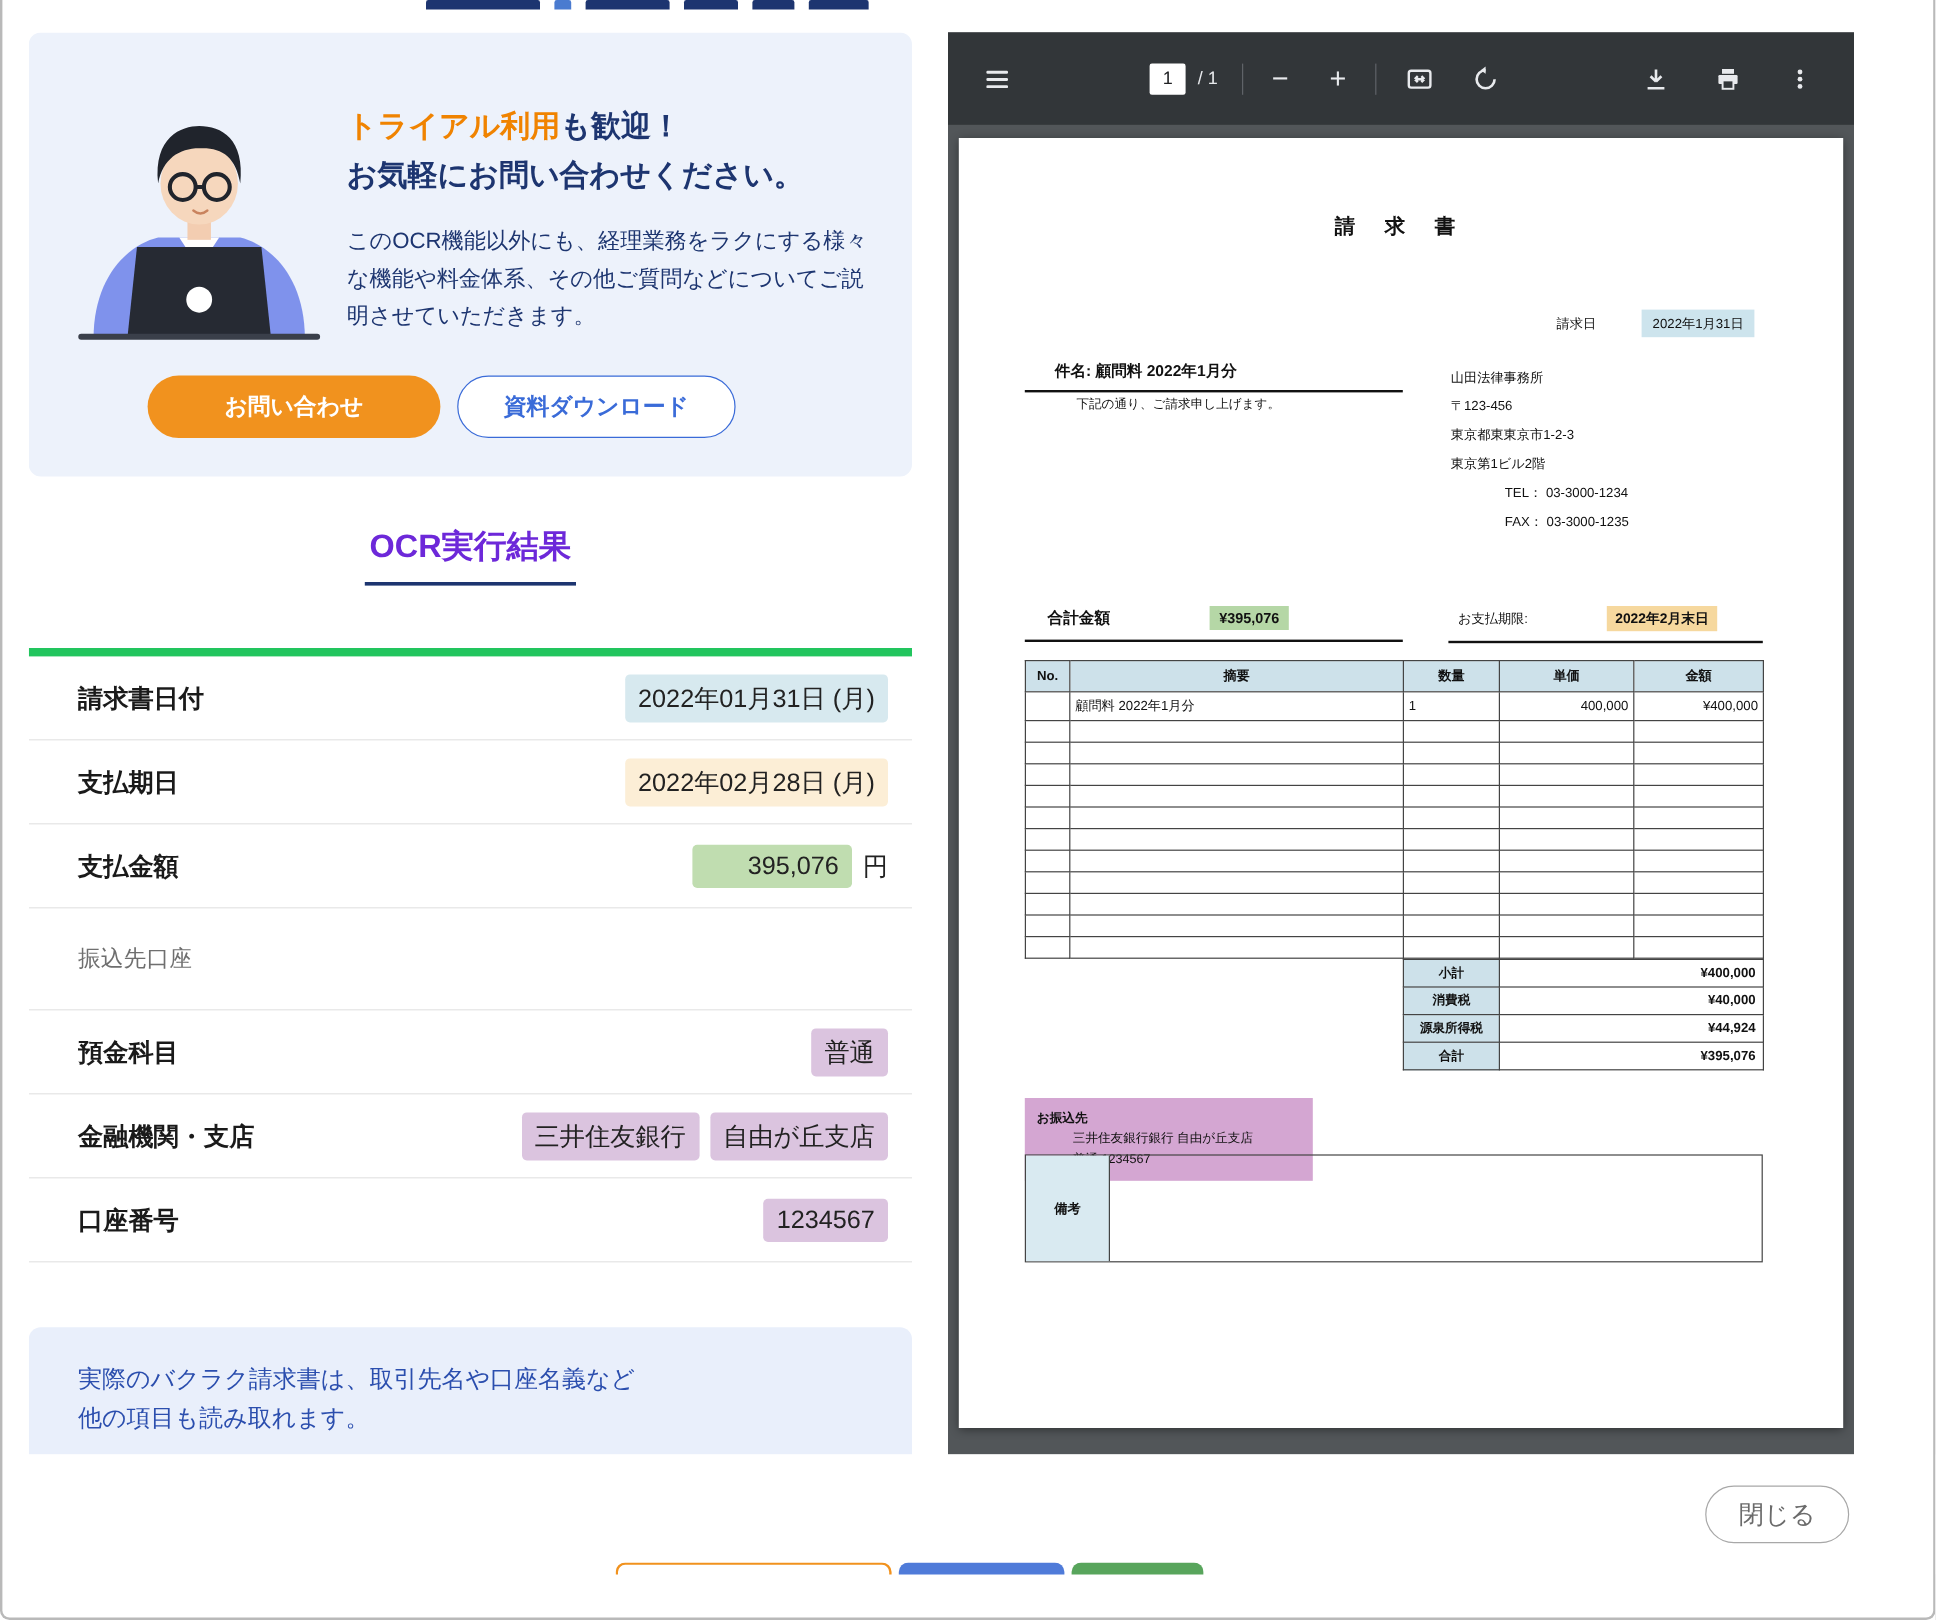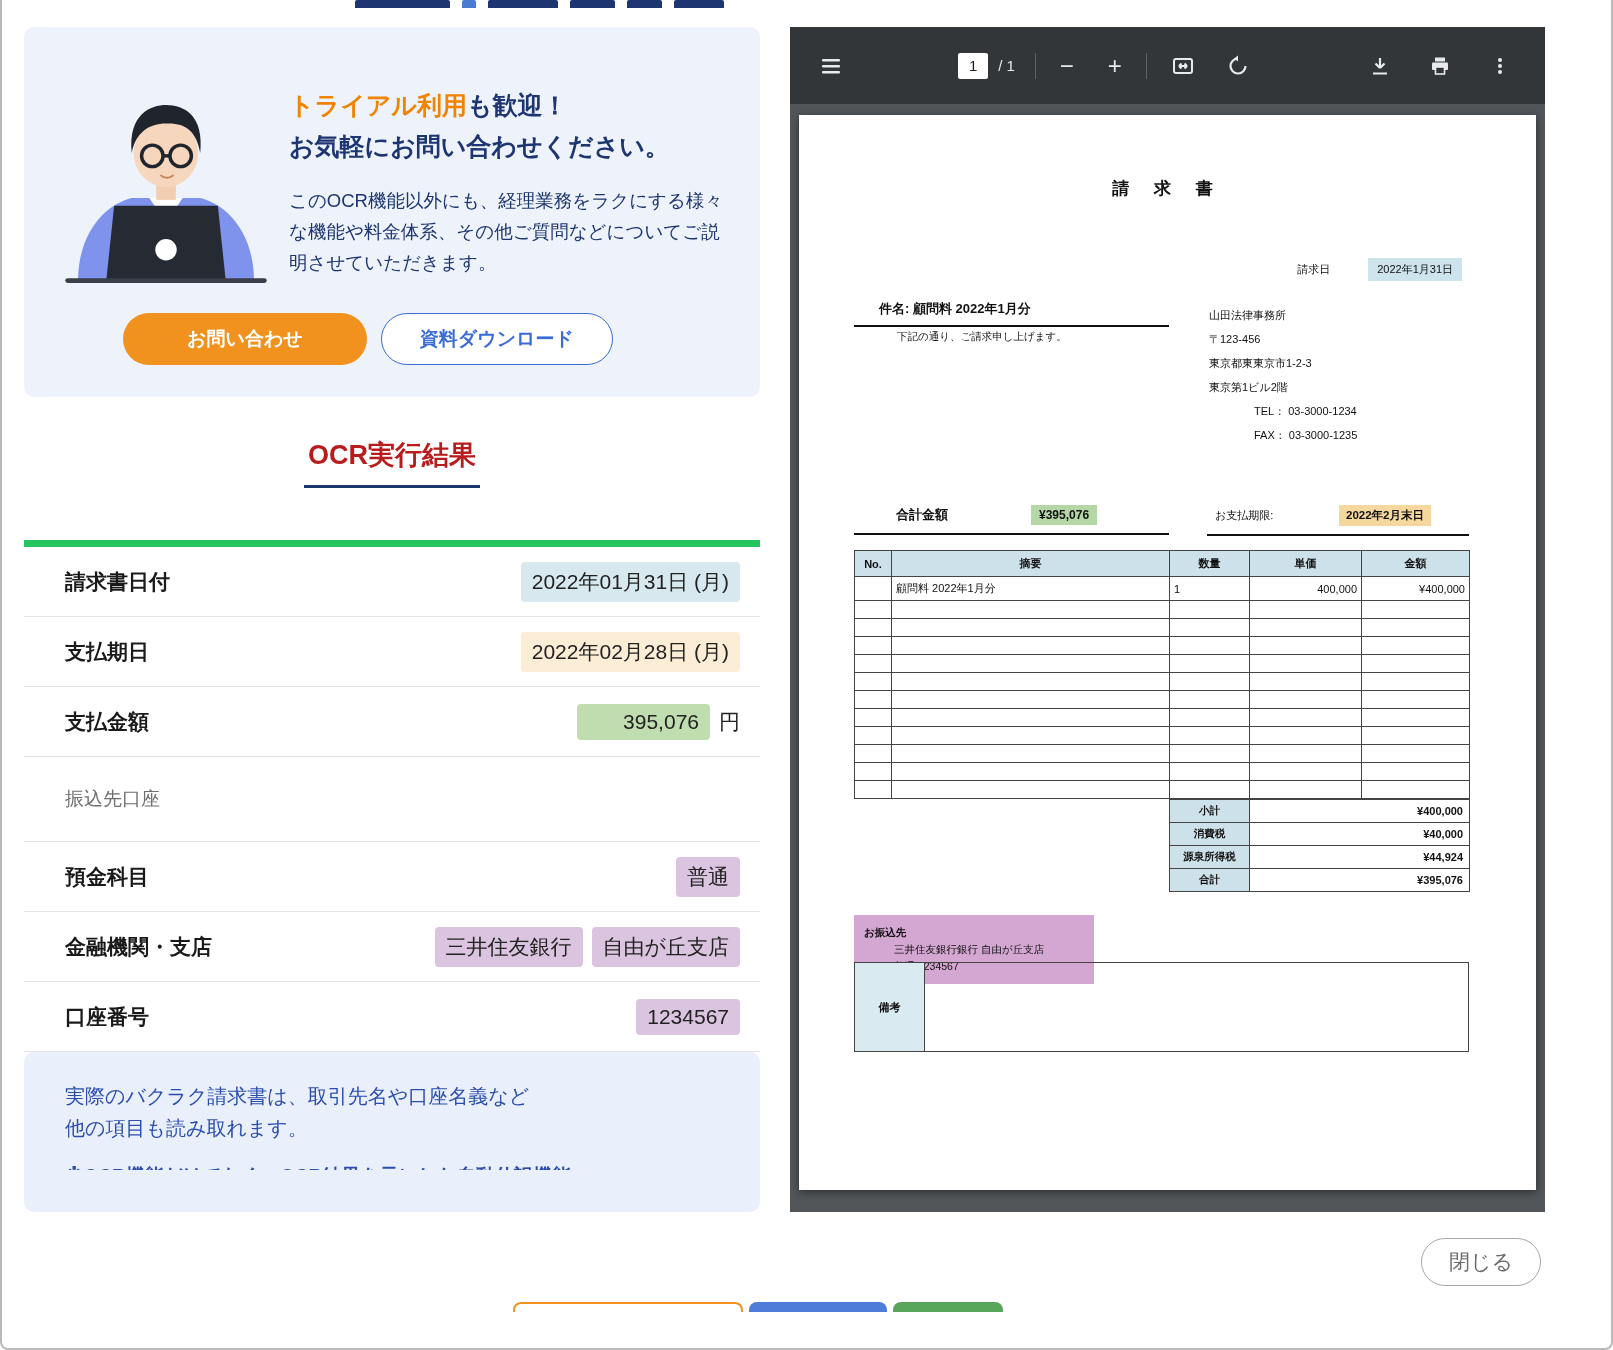--- a/index.html
+++ b/index.html
@@ -20,36 +20,36 @@
   .promo-card { position:relative; height:370px; background:#edf2fb; border-radius:10px; }
   .promo-illustration { position:absolute; left:36px; top:32px; width:212px; height:225px; }
   .promo-text { padding:58px 26px 0 265px; }
   .promo-headline { font-size:25px; font-weight:bold; line-height:41px; color:#1d3570; }
   .promo-headline .accent { color:#f08300; }
   .promo-body { margin-top:18px; font-size:18.5px; line-height:31px; color:#1d3570; }
   .promo-buttons { position:absolute; left:99px; top:286px; display:flex; gap:14px; }
   .btn-contact { border:none; background:#f1921e; color:#fff; font-size:19px; font-weight:bold; border-radius:26px; padding:13px 64px; cursor:pointer; font-family:inherit; }
   .btn-download { background:#fff; border:1.5px solid #3a6bd8; color:#3a6bd8; font-size:19px; font-weight:bold; border-radius:26px; padding:12px 38px; cursor:pointer; font-family:inherit; }
 
-  .ocr-title { margin-top:40px; text-align:center; font-size:27px; font-weight:bold; color:#b91c1c; }
+  .ocr-title { margin-top:40px; text-align:center; font-size:27px; font-weight:bold; color:#6d28d9; }
   .ocr-title-underline { width:176px; height:3px; background:#1d3570; margin:12px auto 0; }
 
   .result-list { margin-top:52px; border-top:7px solid #22c55e; }
   .result-row { display:flex; justify-content:space-between; align-items:center; height:70px; padding:0 20px 0 41px; border-bottom:1px solid #e4e4e4; }
   .result-label { font-size:21px; font-weight:600; color:#1a1a1a; }
   .result-value-group { display:flex; align-items:center; gap:9px; }
   .pill { display:inline-block; padding:6px 11px; border-radius:4px; font-size:21px; color:#222; }
   .hl-blue   { background:#d7e9ef; }
   .hl-orange { background:#fceed6; }
   .hl-green  { background:#c0ddb0;padding-left:46px; }
   .hl-purple { background:#dbc4df; }
   .value-suffix { font-size:21px; color:#222; }
   .result-section { height:85px; display:flex; align-items:center; padding-left:41px; border-bottom:1px solid #e4e4e4; color:#6f6f6f; font-size:19px; }
 
-  .note-box { background:#e9effb; border-radius:10px; padding:28px 12px 20px 41px; min-height:160px; }
+  .note-box { margin-top:54px; background:#e9effb; border-radius:10px; padding:28px 12px 20px 41px; min-height:160px; }
   .note-box p { font-size:20px; line-height:32px; color:#2b4eae; }
   .note-clip { margin-top:16px; height:10px; overflow:hidden; }
   .note-clip p { font-size:19px; font-weight:600; color:#2b4eae; }
 
   
   .pdf-viewer { position:absolute; left:790px; top:27px; width:755px; height:1185px; background:#525659; }
   .pdf-toolbar { height:77px; background:#323639; display:flex; align-items:center; padding:0 26px; color:#e8eaed; }
   .tb-spacer { flex:1; }
   .tb-center { display:flex; align-items:center; }
   .tb-right { display:flex; align-items:center; gap:30px; margin-right:4px; }
@@ -63,21 +63,21 @@
 
   
   .inv-title { position:absolute; top:62px; width:100%; text-align:center; font-size:17px; font-weight:bold; letter-spacing:10px; }
   .inv-issue { position:absolute; top:143px; right:74px; display:flex; align-items:center; gap:38px; font-size:11px; }
   .inv-issue .val { background:#cde4ed; padding:4px 9px; }
   .inv-subject { position:absolute; left:55px; top:185px; width:315px; border-bottom:2px solid #111; padding:0 0 7px 25px; font-size:13px; font-weight:bold; }
   .inv-greeting { position:absolute; left:98px; top:215px; font-size:10.5px; }
   .inv-recipient { position:absolute; left:410px; top:188px; font-size:11px; line-height:24px; }
   .inv-recipient .indent { padding-left:45px; }
   .inv-total { position:absolute; left:55px; top:390px; width:315px; border-bottom:2px solid #111; padding-bottom:8px; display:flex; align-items:center; }
-  .inv-total .lbl { margin-left:42px; font-size:13px; font-weight:bold; }
+  .inv-total .lbl { margin-left:19px; font-size:13px; font-weight:bold; }
   .inv-total .val { margin-left:83px; background:#b5d7a6; font-size:12px; font-weight:bold; padding:3px 8px; }
   .inv-due { position:absolute; left:408px; top:390px; width:262px; border-bottom:2px solid #111; padding:0 38px 8px 8px; display:flex; justify-content:space-between; align-items:center; }
   .inv-due .lbl { font-size:11px; }
   .inv-due .val { background:#f6d89e; font-size:11.5px; font-weight:bold; padding:3px 7px; }
   .inv-tables { position:absolute; left:55px; top:435px; width:615px; }
   table.inv { border-collapse:collapse; table-layout:fixed; width:615px; }
   table.inv th, table.inv td { border:1px solid #444; font-size:11px; overflow:hidden; white-space:nowrap; }
   table.inv th { background:#cde1ea; font-weight:bold; height:26px; text-align:center; }
   table.inv td { height:24px; padding:0 4px; }
   table.inv tr.empty td { height:18px; }

